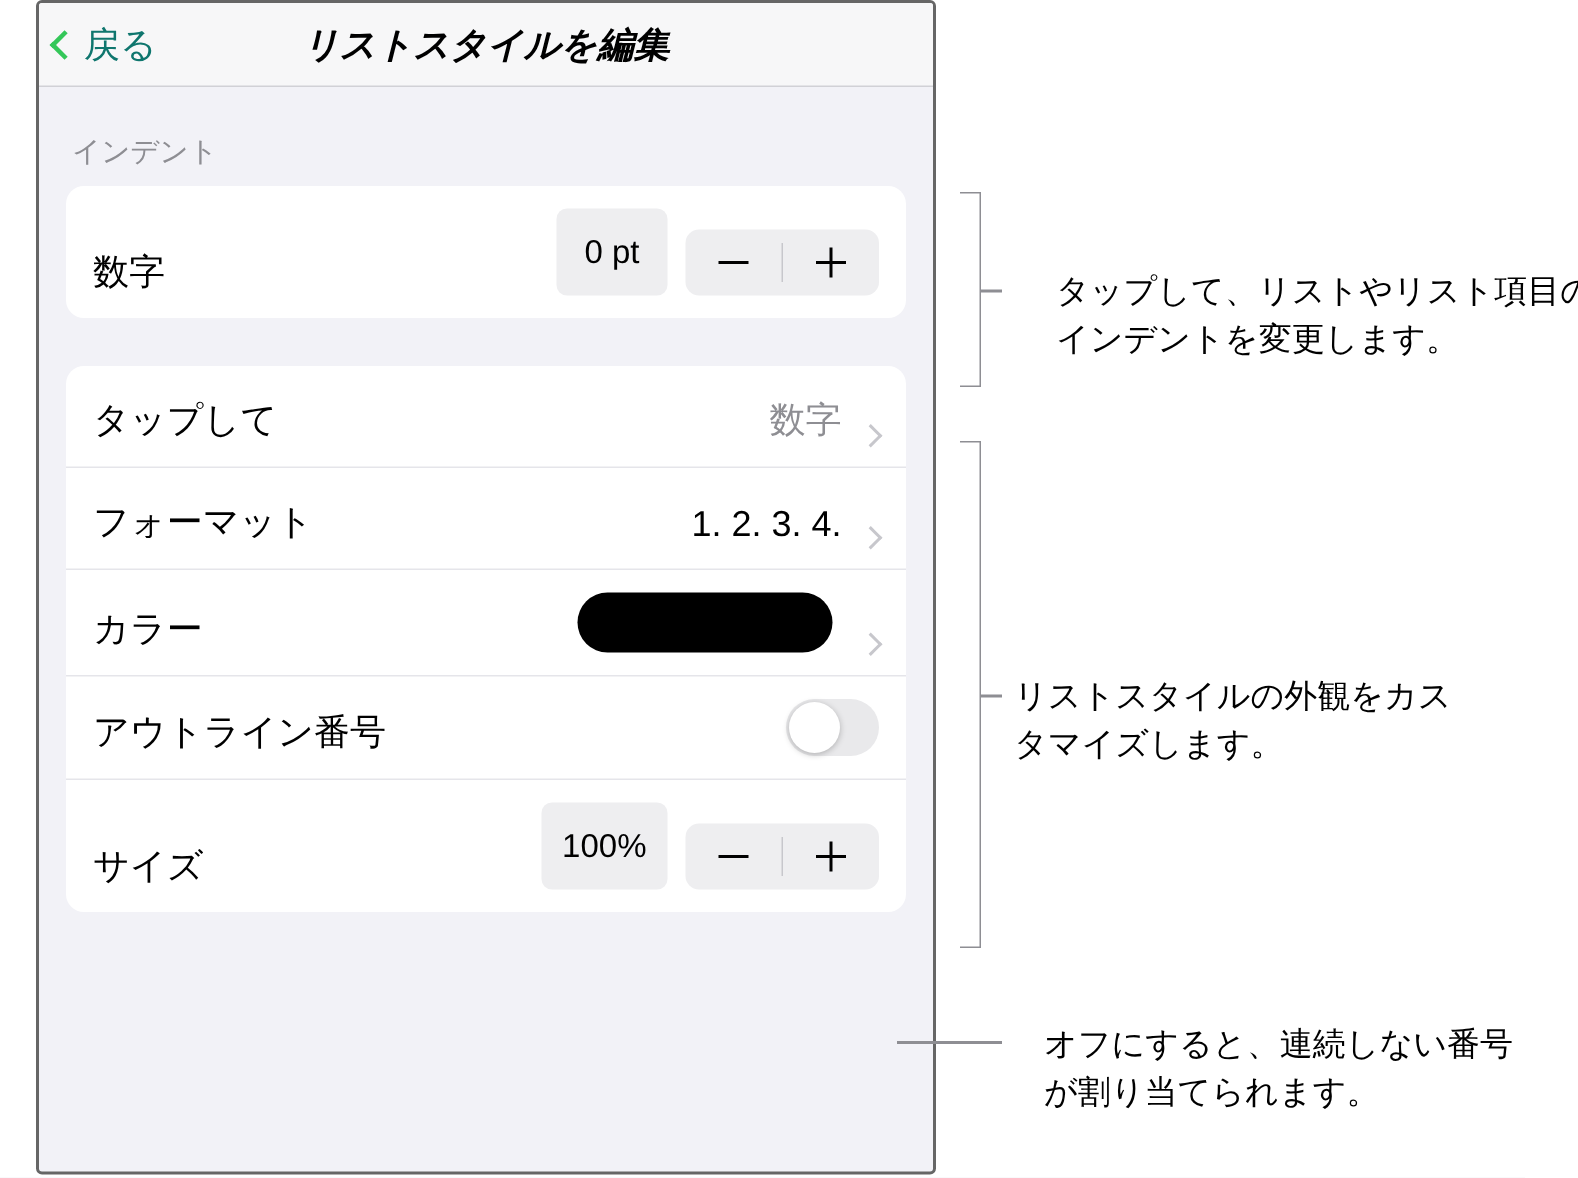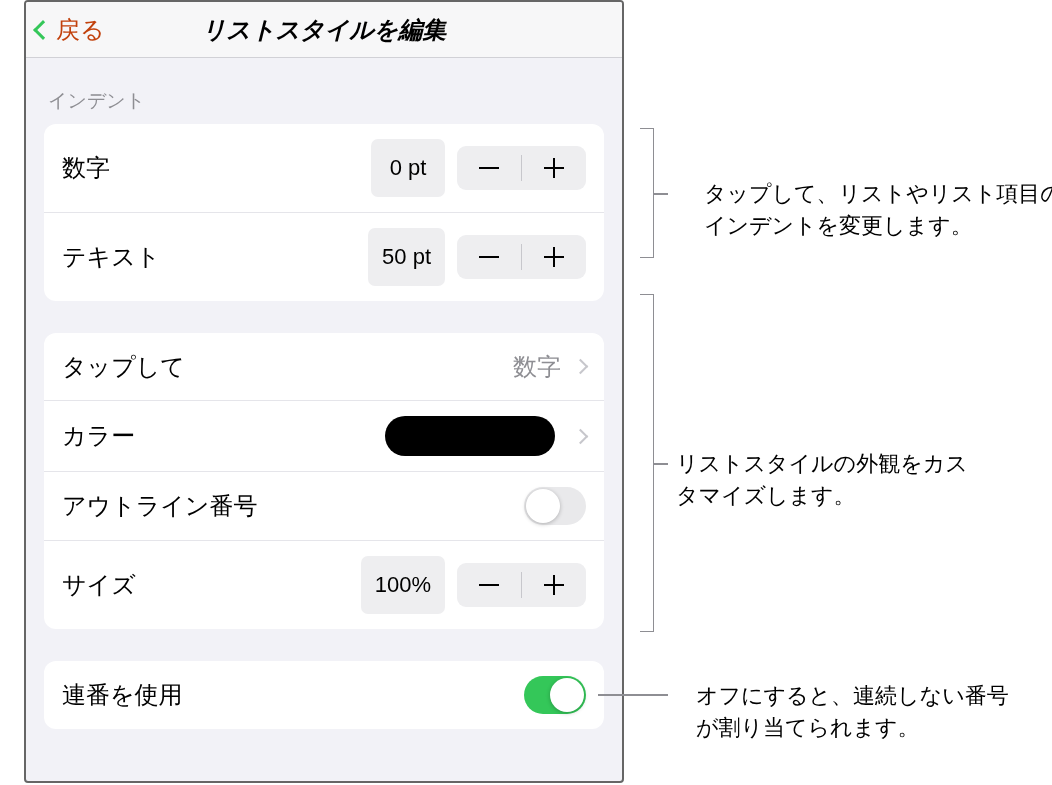--- a/index.html
+++ b/index.html
@@ -27,21 +27,21 @@
       border-bottom: 1px solid #d1d1d6;
       display: flex;
       align-items: center;
       position: relative;
     }
     .back-btn {
       position: absolute;
       left: 10px;
       display: flex;
       align-items: center;
-      color: #c2410c;
+      color: #0f766e;
       font-size: 24px;
       cursor: pointer;
     }
     .chevron-left {
       display: inline-block;
       width: 14px;
       height: 14px;
       border-left: 3.5px solid #34c759;
       border-bottom: 3.5px solid #34c759;
       transform: rotate(45deg);
@@ -63,21 +63,21 @@
       margin-left: 4px;
     }
     .group {
       background: #fff;
       border-radius: 12px;
       overflow: hidden;
       margin-bottom: 32px;
     }
     .row {
       display: flex;
-      align-items: center;
+      align-items: flex-end;
       padding: 15px 18px;
       border-bottom: 1px solid #e5e5ea;
       min-height: 68px;
     }
     .row:last-child { border-bottom: none; }
     .row-label {
       font-size: 24px;
       color: #000;
       flex: 1;
     }
@@ -211,35 +211,31 @@
     <div class="group">
       <div class="row">
         <div class="row-label">数字</div>
         <div class="value-box">0 pt</div>
         <div class="stepper">
           <div class="stepper-btn minus"></div>
           <div class="stepper-div"></div>
           <div class="stepper-btn plus"></div>
         </div>
       </div>
-      <div class="row">
-        <div class="row-label">テキスト</div>
-        <div class="value-box">50 pt</div>
-        <div class="stepper">
-          <div class="stepper-btn minus"></div>
-          <div class="stepper-div"></div>
-          <div class="stepper-btn plus"></div>
-        </div>
-      </div>
     </div>
 
     <div class="group">
       <div class="row">
         <div class="row-label">タップして</div>
         <div class="row-value">数字</div>
+        <span class="chevron-right"></span>
+      </div>
+      <div class="row">
+        <div class="row-label">フォーマット</div>
+        <div class="row-value-dark">1. 2. 3. 4.</div>
         <span class="chevron-right"></span>
       </div>
       <div class="row">
         <div class="row-label">カラー</div>
         <div class="color-swatch"></div>
         <span class="chevron-right"></span>
       </div>
       <div class="row">
         <div class="row-label">アウトライン番号</div>
         <div class="toggle off">
@@ -250,28 +246,20 @@
         <div class="row-label">サイズ</div>
         <div class="value-box">100%</div>
         <div class="stepper">
           <div class="stepper-btn minus"></div>
           <div class="stepper-div"></div>
           <div class="stepper-btn plus"></div>
         </div>
       </div>
     </div>
 
-    <div class="group">
-      <div class="row">
-        <div class="row-label">連番を使用</div>
-        <div class="toggle on">
-            <div class="toggle-knob"></div>
-          </div>
-      </div>
-    </div>
   </div>
 </div>
 
 <div class="bracket" style="left:640px; top:128px; width:14px; height:130px;"></div>
 <div class="leader" style="left:654px; top:193px; width:14px;"></div>
 <div class="callout" style="left:704px; top:178px; width:370px;">タップして、リストやリスト項目のインデントを変更します。</div>
 
 <div class="bracket" style="left:640px; top:294px; width:14px; height:338px;"></div>
 <div class="leader" style="left:654px; top:463px; width:14px;"></div>
 <div class="callout" style="left:676px; top:448px; width:310px;">リストスタイルの外観をカスタマイズします。</div>

